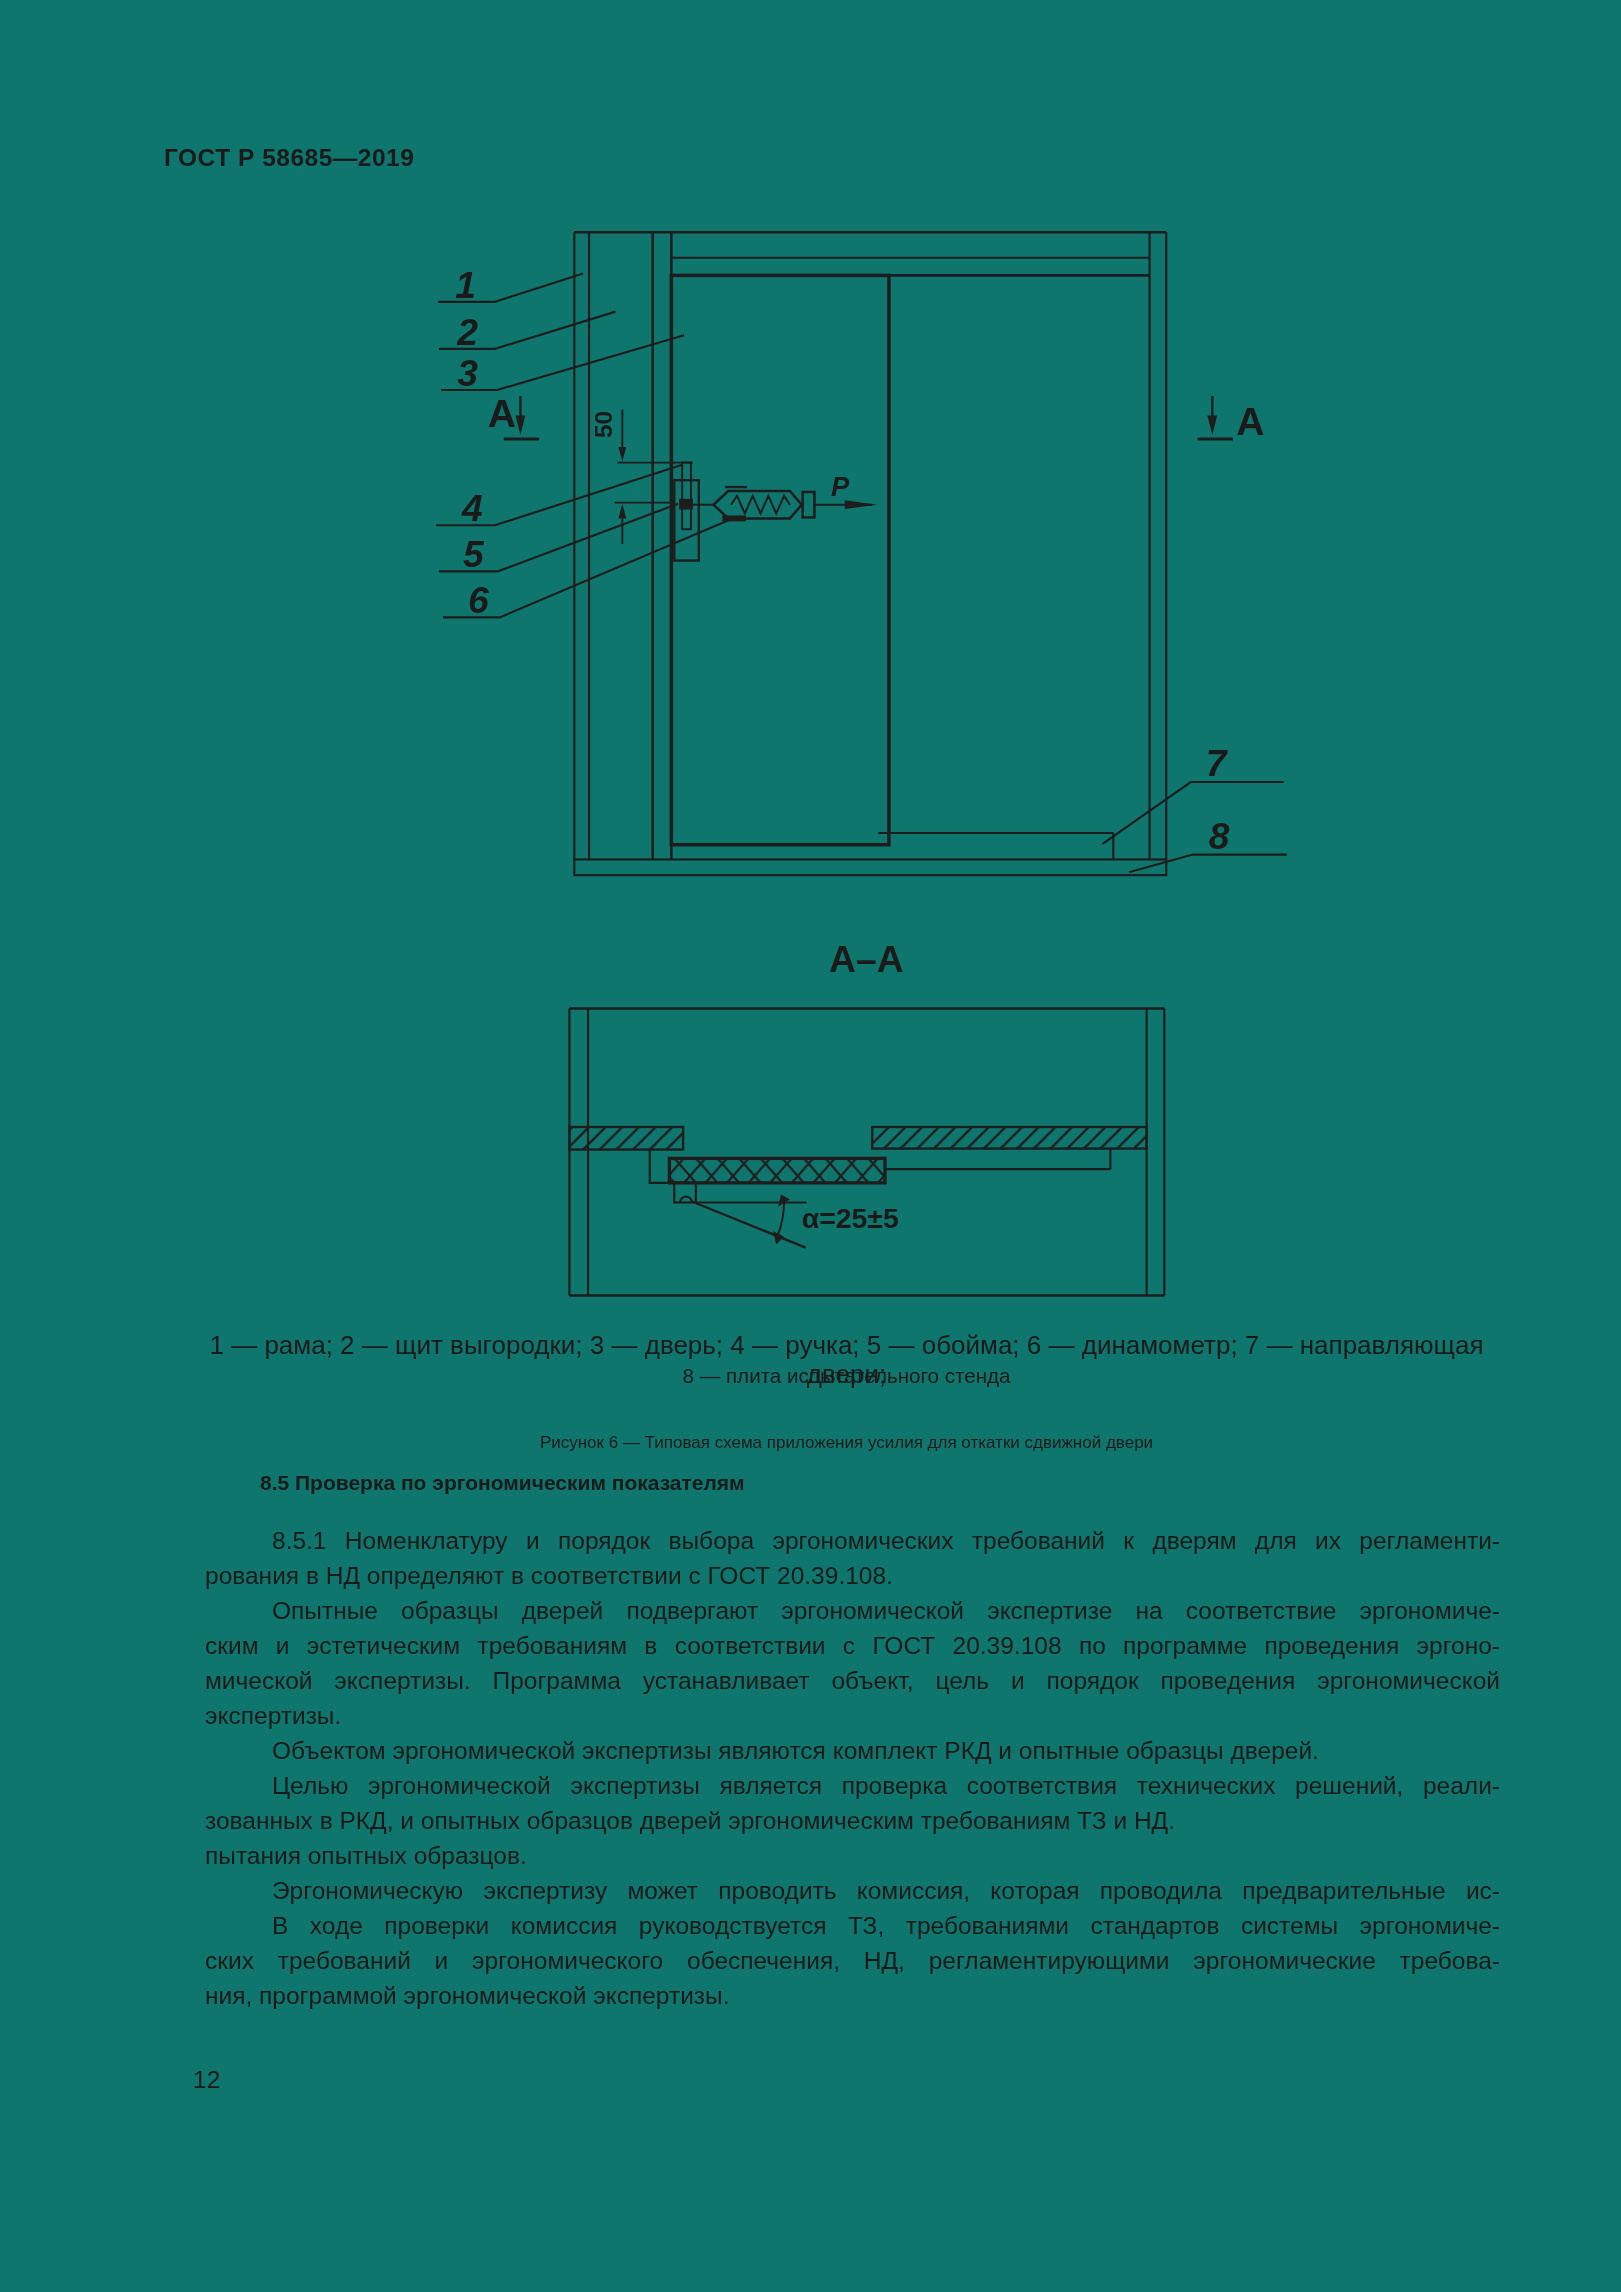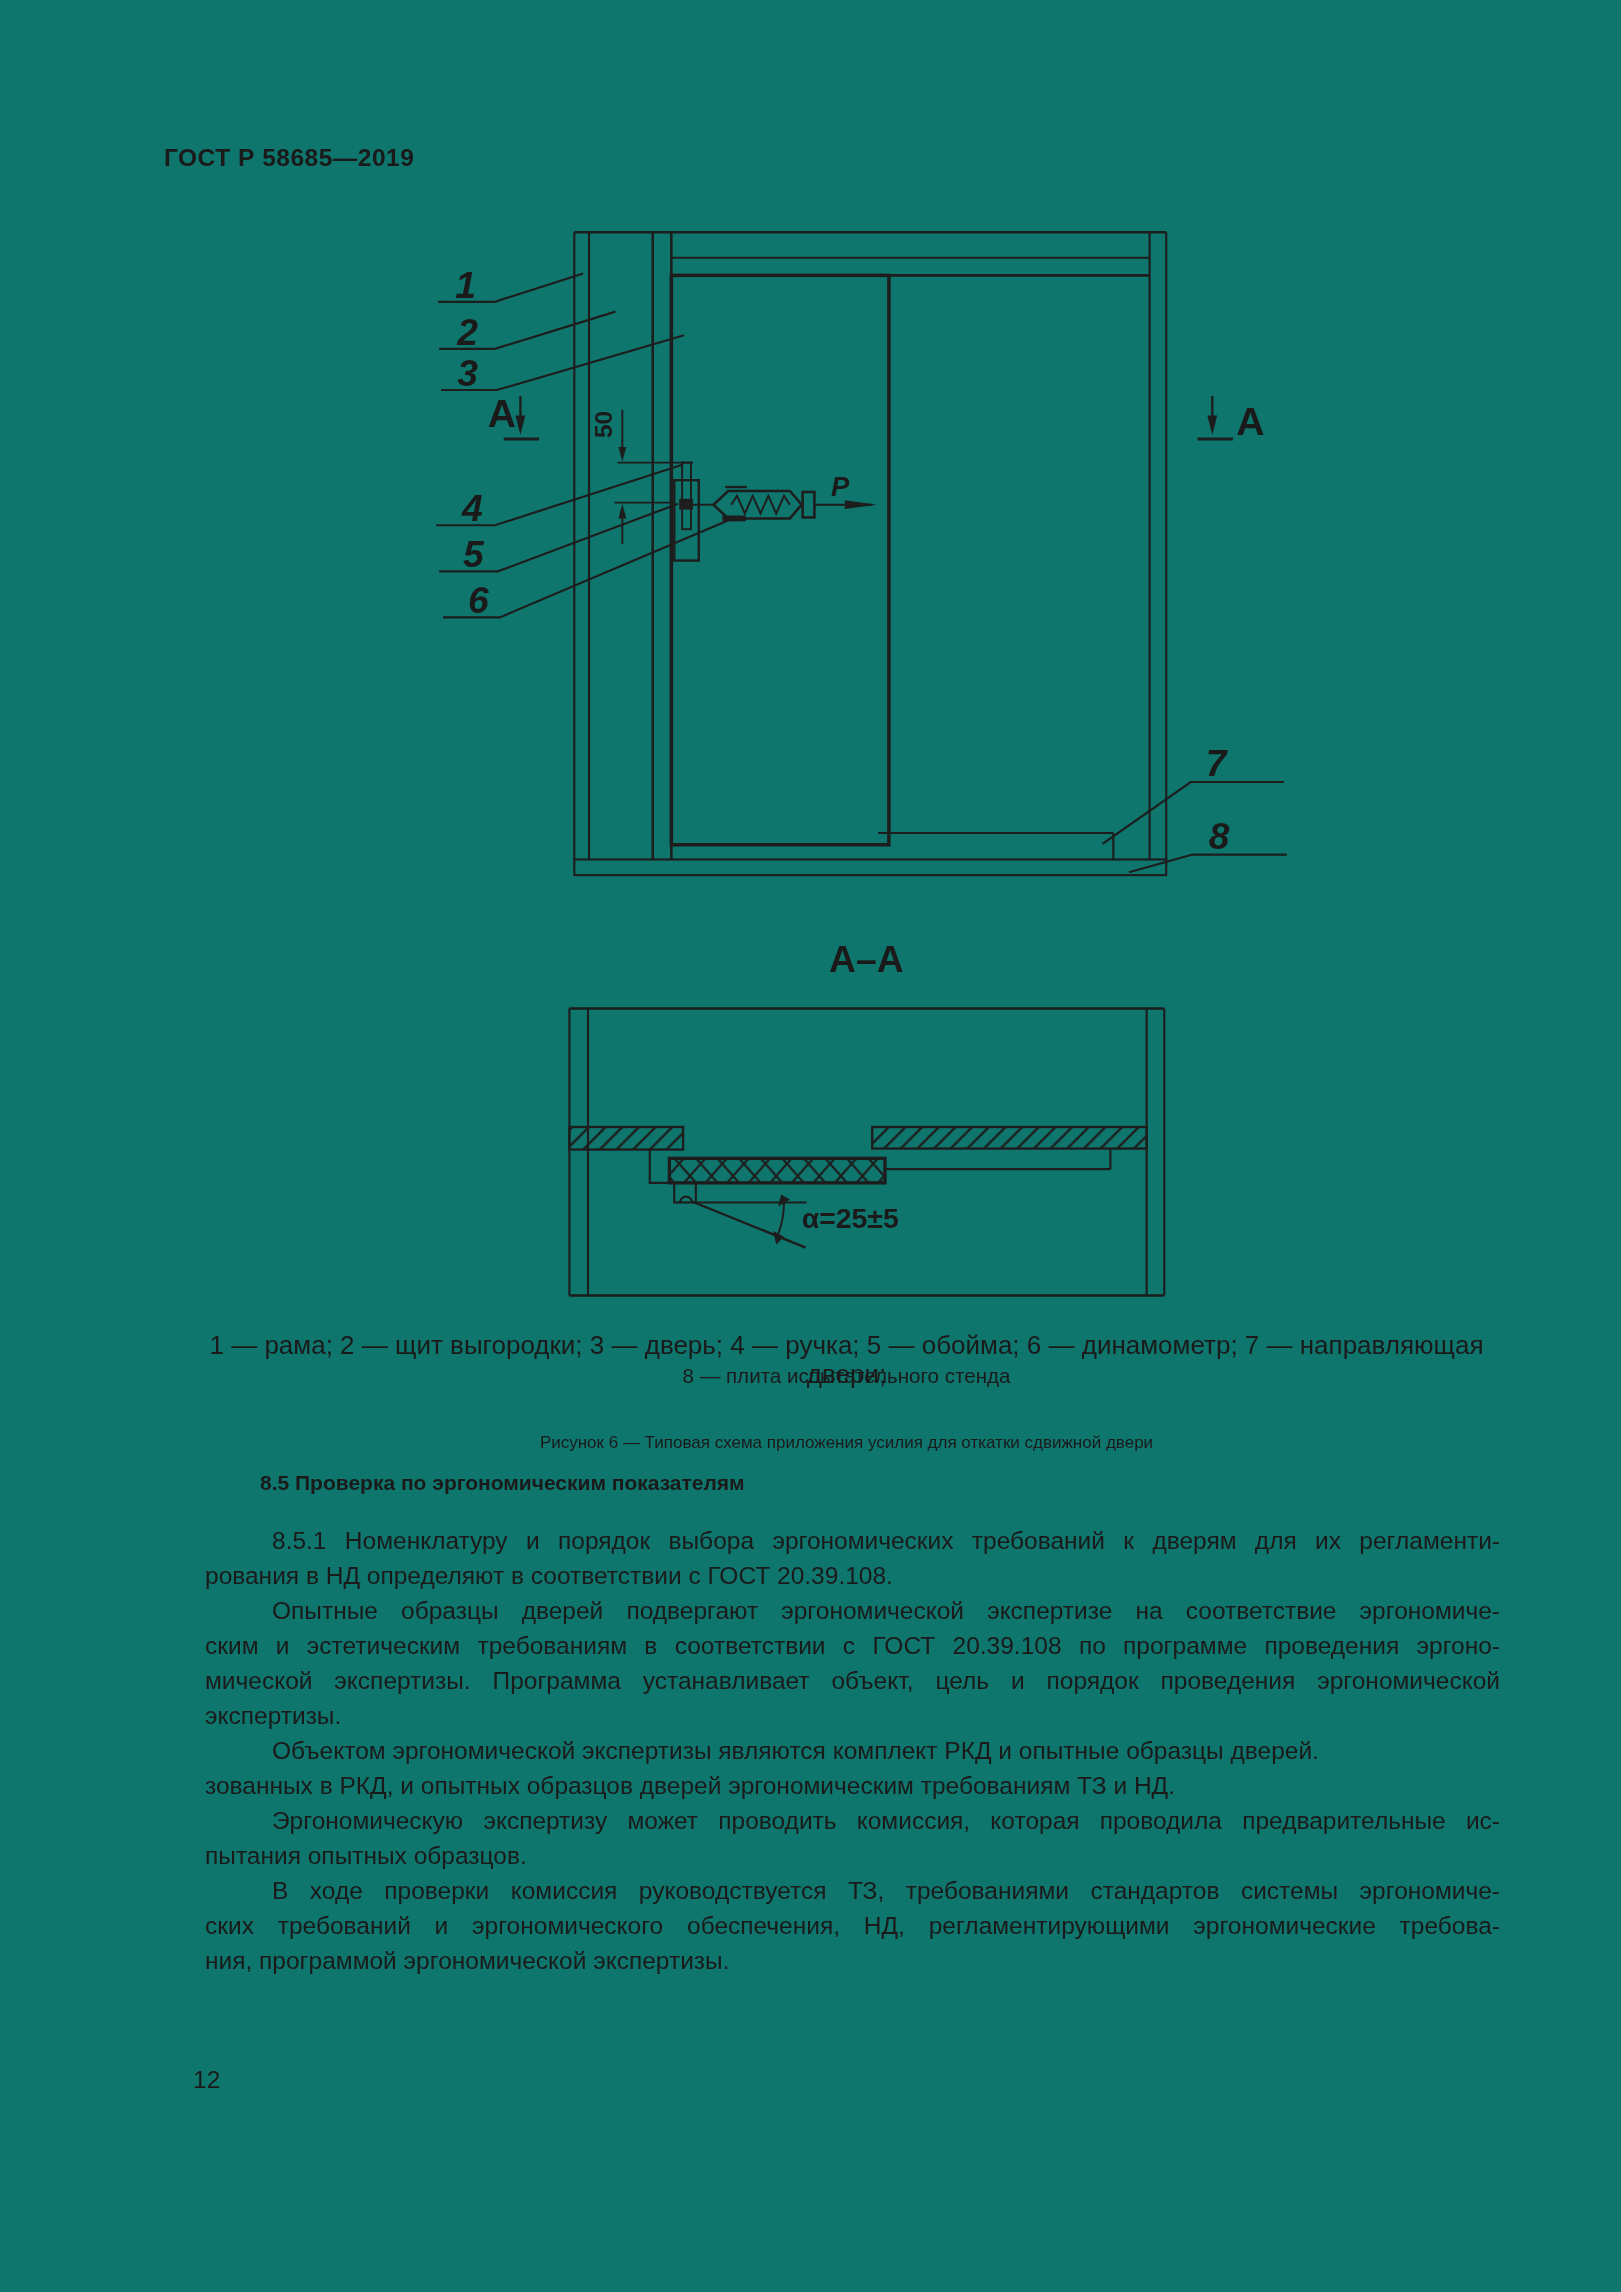--- a/index.html
+++ b/index.html
@@ -177,23 +177,24 @@
   <div class="abs" id="sec-heading">8.5 Проверка по эргономическим показателям</div>
 
   <div class="abs" id="body-block">
     <div class="bline j ind">8.5.1 Номенклатуру и порядок выбора эргономических требований к дверям для их регламенти-</div>
     <div class="bline l">рования в НД определяют в соответствии с ГОСТ 20.39.108.</div>
     <div class="bline j ind">Опытные образцы дверей подвергают эргономической экспертизе на соответствие эргономиче-</div>
     <div class="bline j">ским и эстетическим требованиям в соответствии с ГОСТ 20.39.108 по программе проведения эргоно-</div>
     <div class="bline j">мической экспертизы. Программа устанавливает объект, цель и порядок проведения эргономической</div>
     <div class="bline l">экспертизы.</div>
     <div class="bline l ind">Объектом эргономической экспертизы являются комплект РКД и опытные образцы дверей.</div>
+    <div class="bline j ind">Целью эргономической экспертизы является проверка соответствия технических решений, реали-</div>
     <div class="bline l">зованных в РКД, и опытных образцов дверей эргономическим требованиям ТЗ и НД.</div>
+    <div class="bline l">пытания опытных образцов.</div>
     <div class="bline j ind">Эргономическую экспертизу может проводить комиссия, которая проводила предварительные ис-</div>
-    <div class="bline l">пытания опытных образцов.</div>
     <div class="bline j ind">В ходе проверки комиссия руководствуется ТЗ, требованиями стандартов системы эргономиче-</div>
     <div class="bline j">ских требований и эргономического обеспечения, НД, регламентирующими эргономические требова-</div>
     <div class="bline l">ния, программой эргономической экспертизы.</div>
   </div>
 
   <div class="abs" id="page-number">12</div>
 </div>
 
 
 </body></html>

